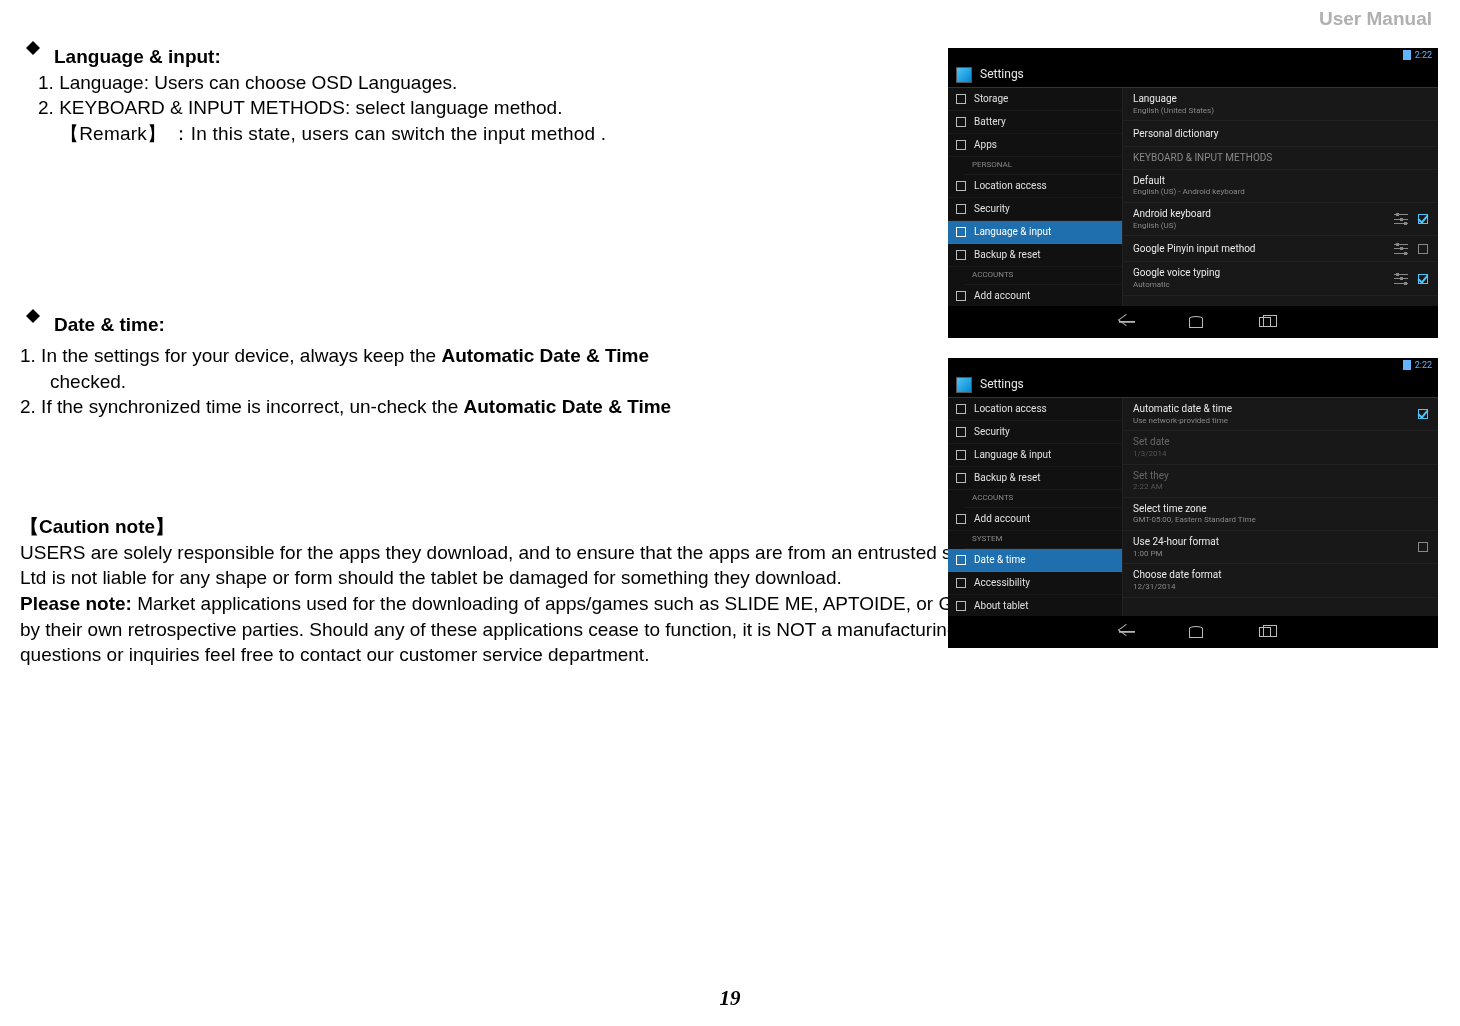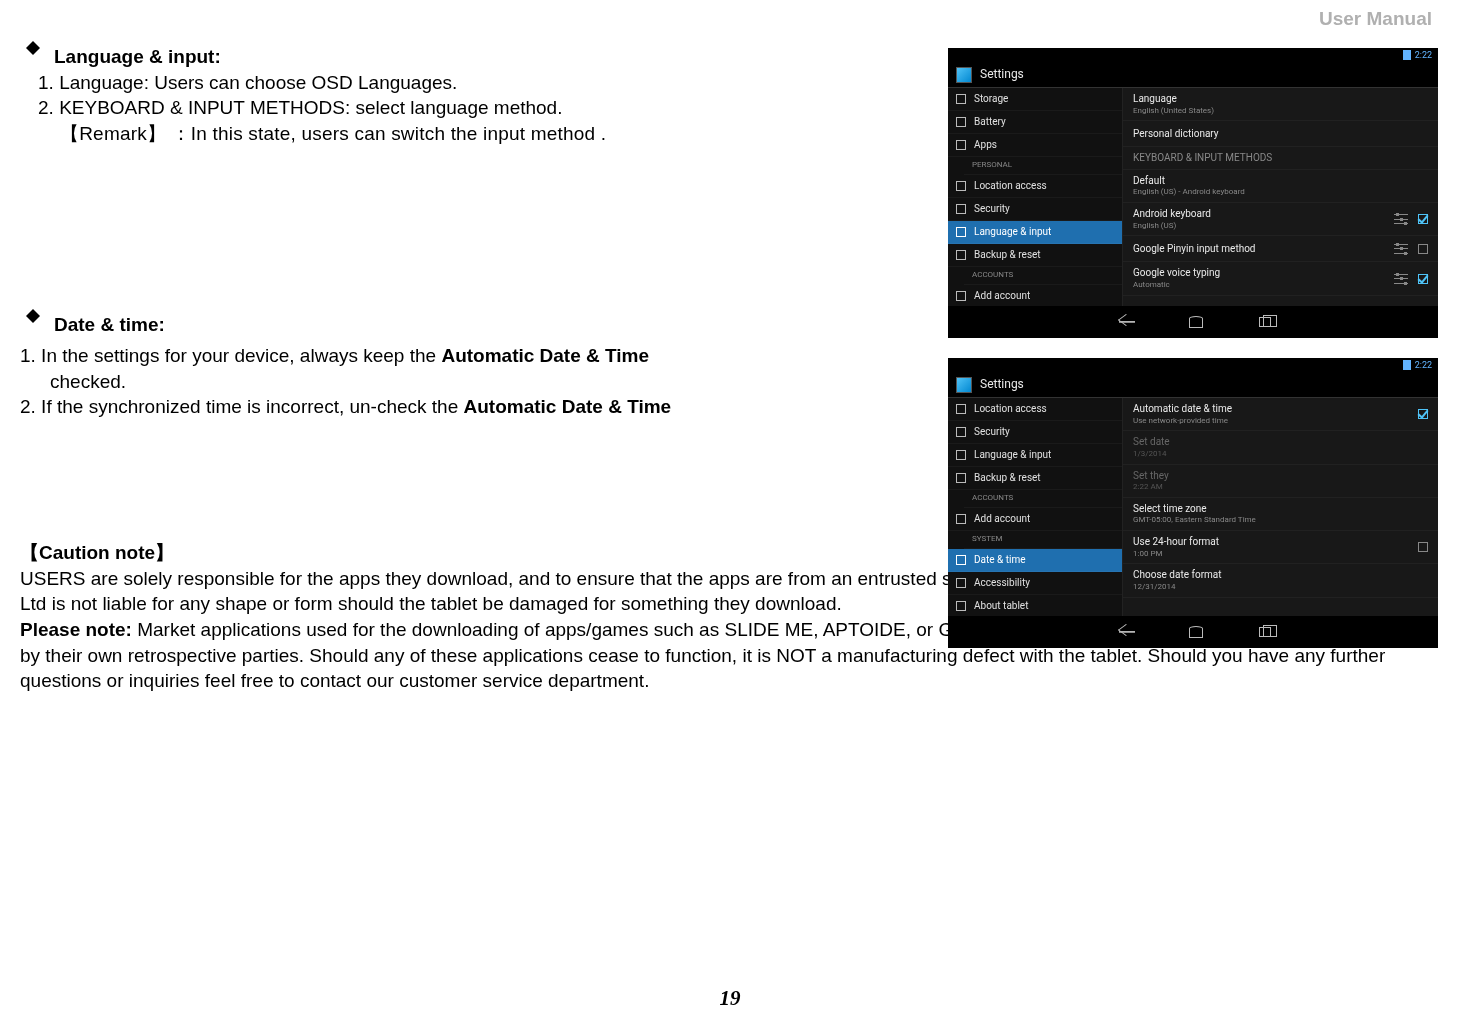--- a/index.html
+++ b/index.html
@@ -43,21 +43,21 @@
     border: 7px solid transparent;
     border-bottom-color: #000;
     border-top: none;
   }
   .sec-heading { font-weight: bold; }
   ol.num { list-style: none; padding-left: 0; }
   ol.num > li { padding-left: 40px; text-indent: -22px; }
   .ind-rem { padding-left: 40px; letter-spacing: 0.2px; }
   .ind-2 { padding-left: 30px; }
   .date-sec { margin-top: 165px; }
-  .caution-sec { margin-top: 120px; }
+  .caution-sec { margin-top: 94px; }
   .footer-page {
     position: absolute;
     bottom: 14px;
     left: 0; right: 0;
     text-align: center;
     font-family: "Times New Roman", serif;
     font-style: italic;
     font-weight: bold;
     font-size: 21px;
   }

